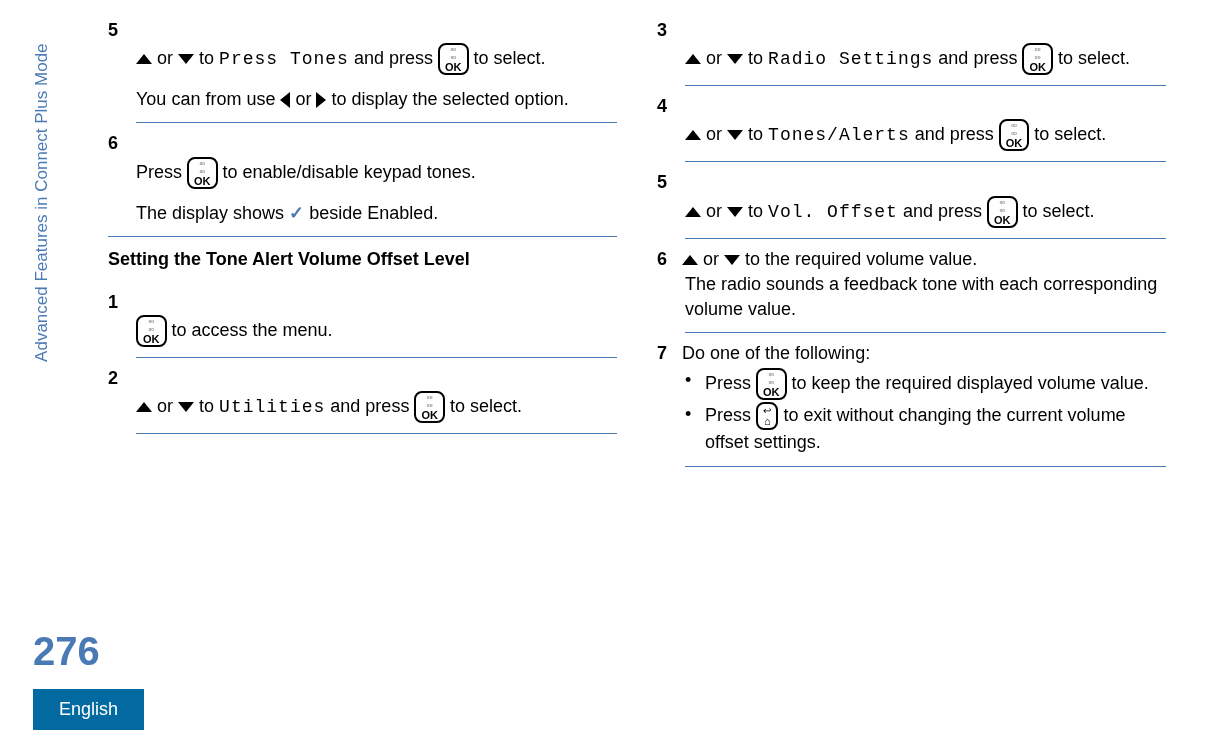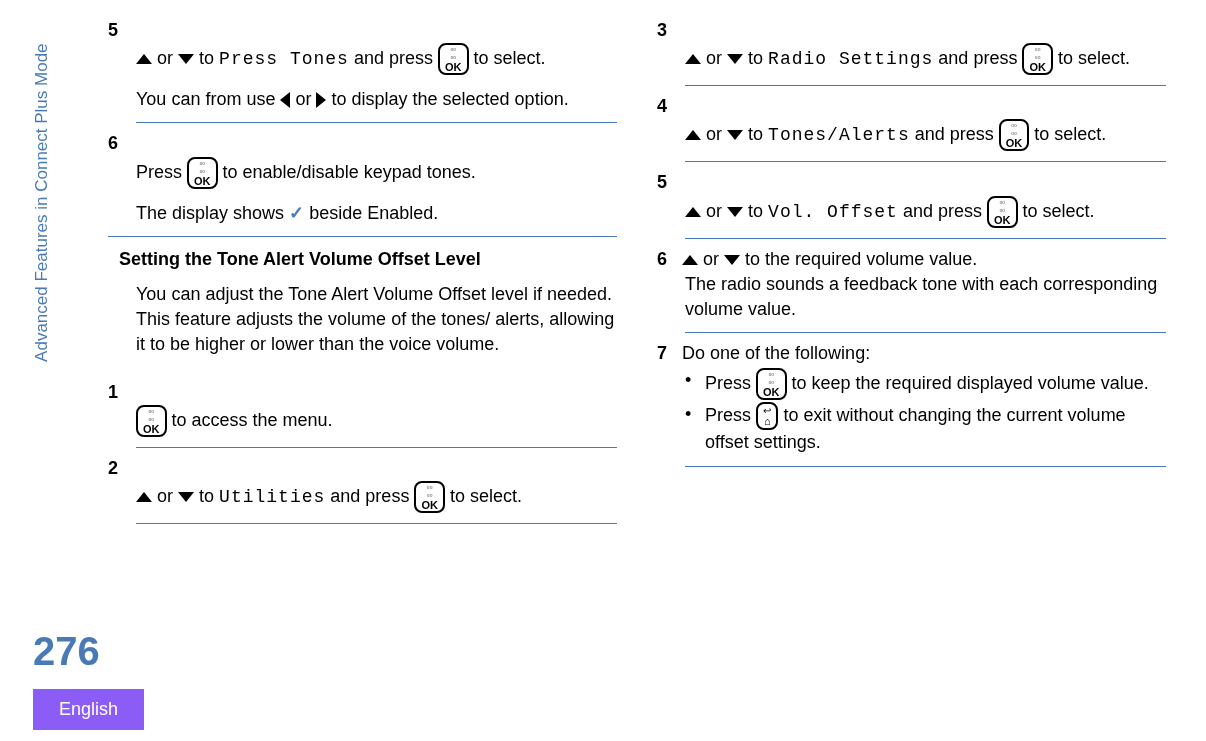--- a/index.html
+++ b/index.html
@@ -28,21 +28,21 @@
       left: 33px;
       bottom: 62px;
       font-size: 40px;
       font-weight: bold;
       color: #4a7ab5;
     }
     .language-tab {
       position: absolute;
       left: 33px;
       bottom: 11px;
-      background: #8b5cf6;
+      background: #0369a1;
       color: #fff;
       padding: 8px 26px;
       font-size: 18px;
     }
     .content {
       position: absolute;
       top: 0;
       left: 108px;
       right: 30px;
       display: flex;
@@ -72,21 +72,20 @@
     }
     hr.sep {
       border: none;
       border-top: 1px solid #4a7ab5;
       margin: 0 10px 0 28px;
     }
     .heading {
       font-weight: bold;
       font-size: 18px;
       padding: 10px 0 10px 0;
-      margin-left: 11px;
     }
     .indent-para {
       padding: 0 10px 14px 28px;
     }
     .mono {
       font-family: "Courier New", monospace;
       letter-spacing: 1px;
     }
     .ok-btn {
       display: inline-block;
@@ -220,21 +219,20 @@
       </div>
       <div class="step-note">
         <span>The display shows</span>
         <span class="check">✓</span>
         <span>beside Enabled.</span>
       </div>
     </div>
     <hr class="sep" style="margin-left:0;">
 
     <div class="heading">Setting the Tone Alert Volume Offset Level</div>
-    <div class="indent-para">You can adjust the Tone Alert Volume Offset level if needed. This feature adjusts the volume of the tones/ alerts, allowing it to be higher or lower than the voice volume.</div>
 
     <div class="step">
       <span class="step-num">1</span>
       <div class="step-body">
         <span class="ok-btn"><span class="squares">▫▫<br>▫▫</span><span class="ok">OK</span></span>
         <span>to access the menu.</span>
       </div>
     </div>
     <hr class="sep">
 

